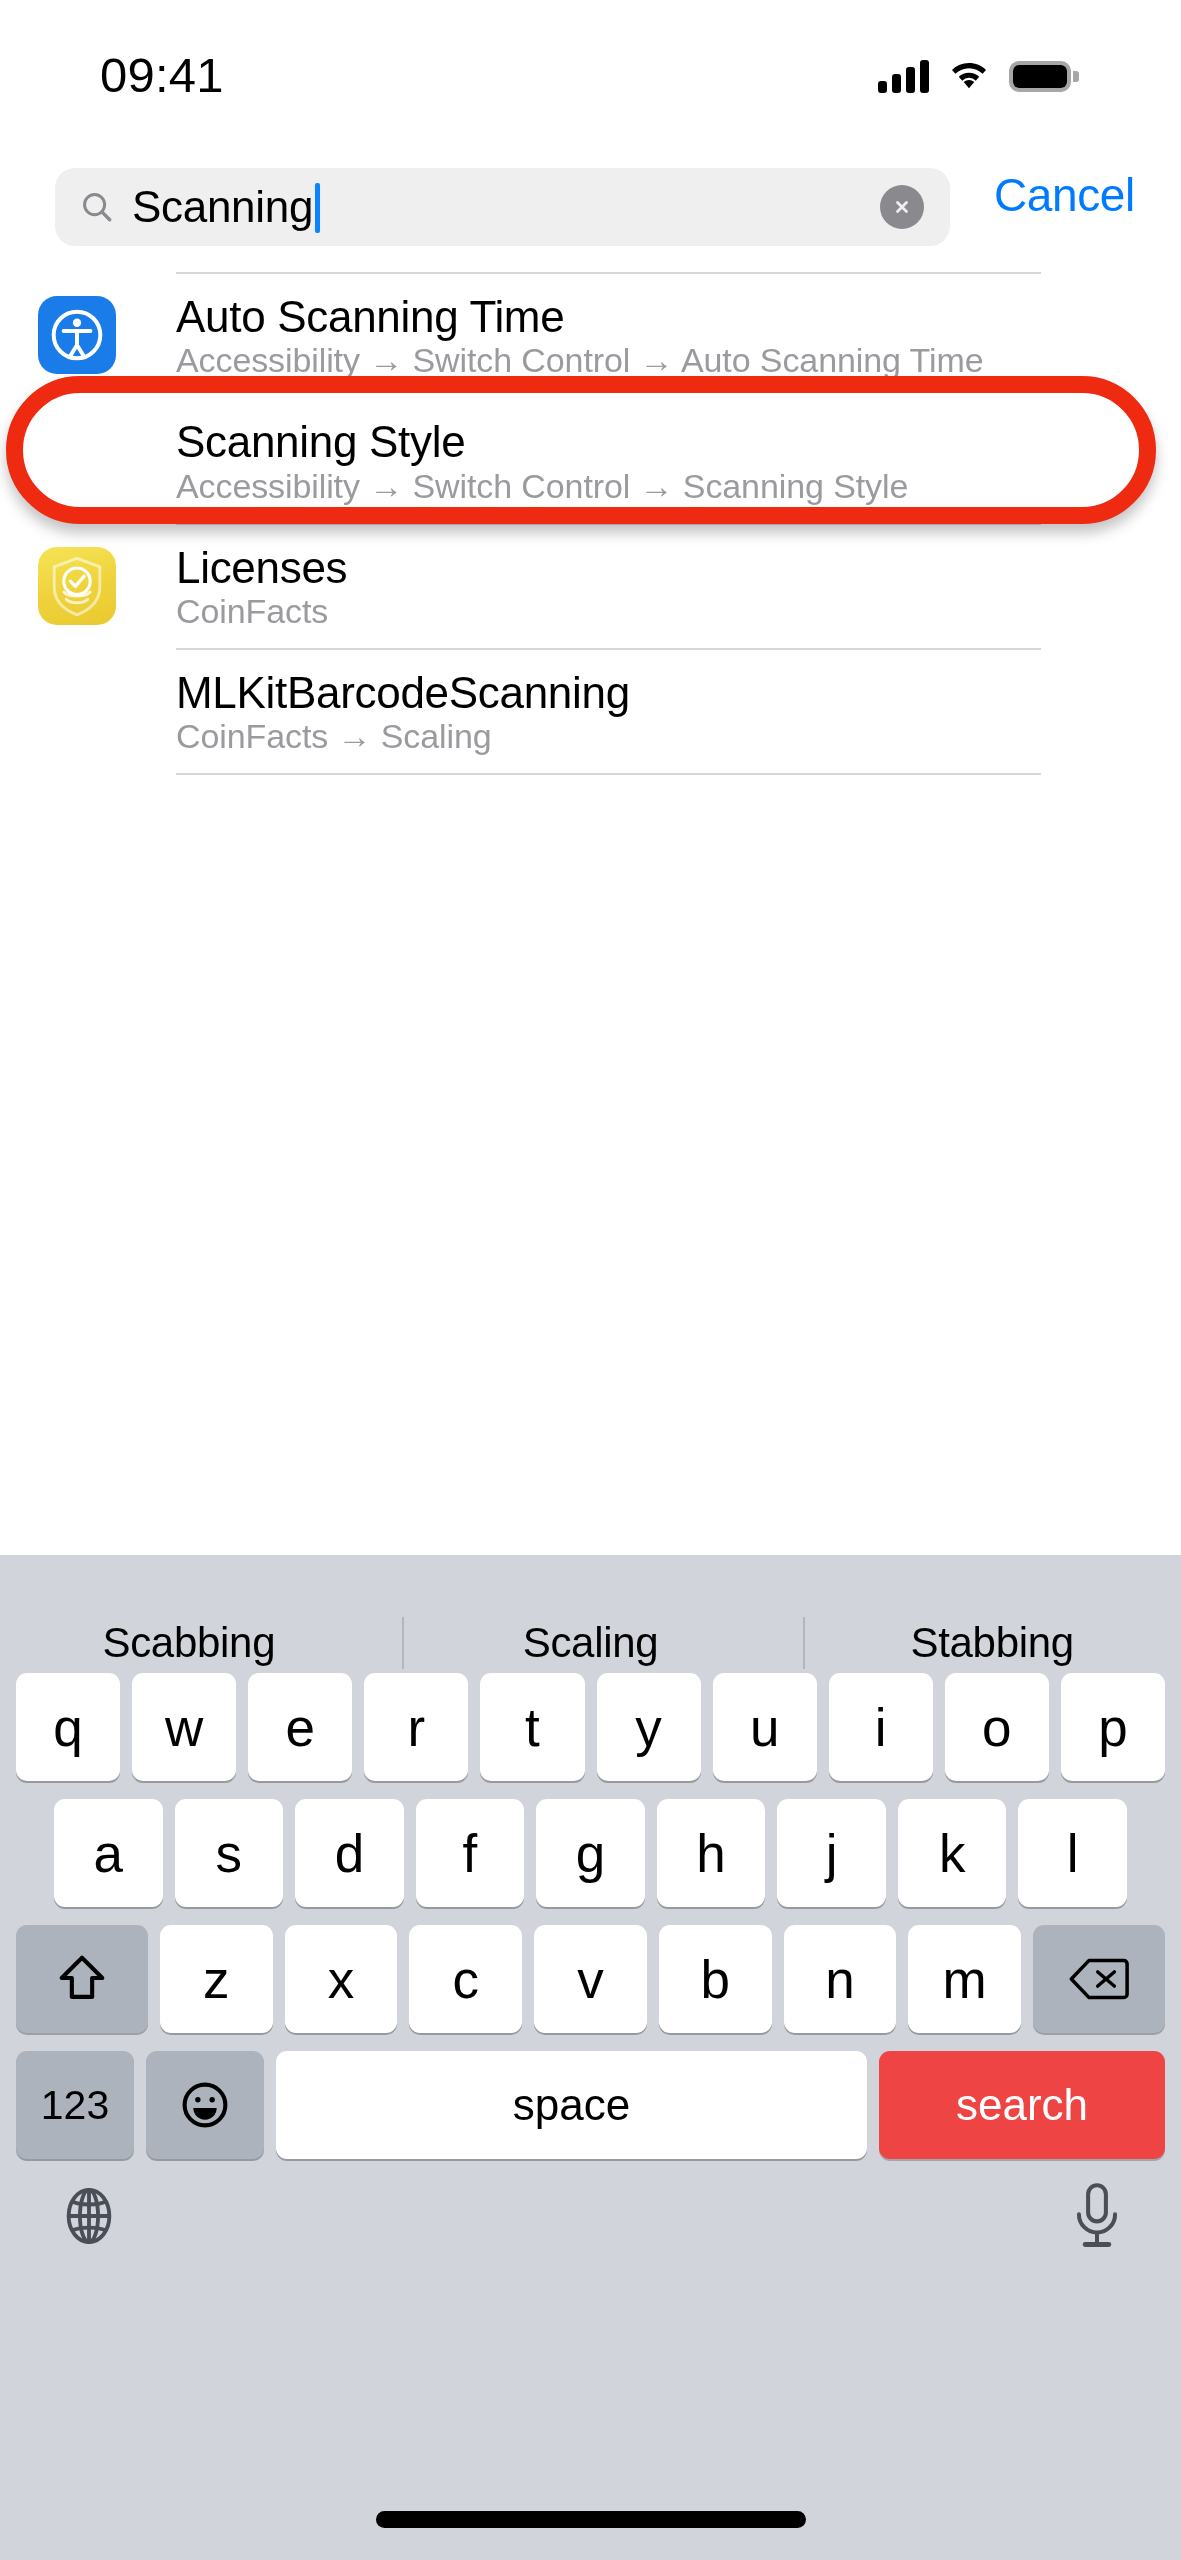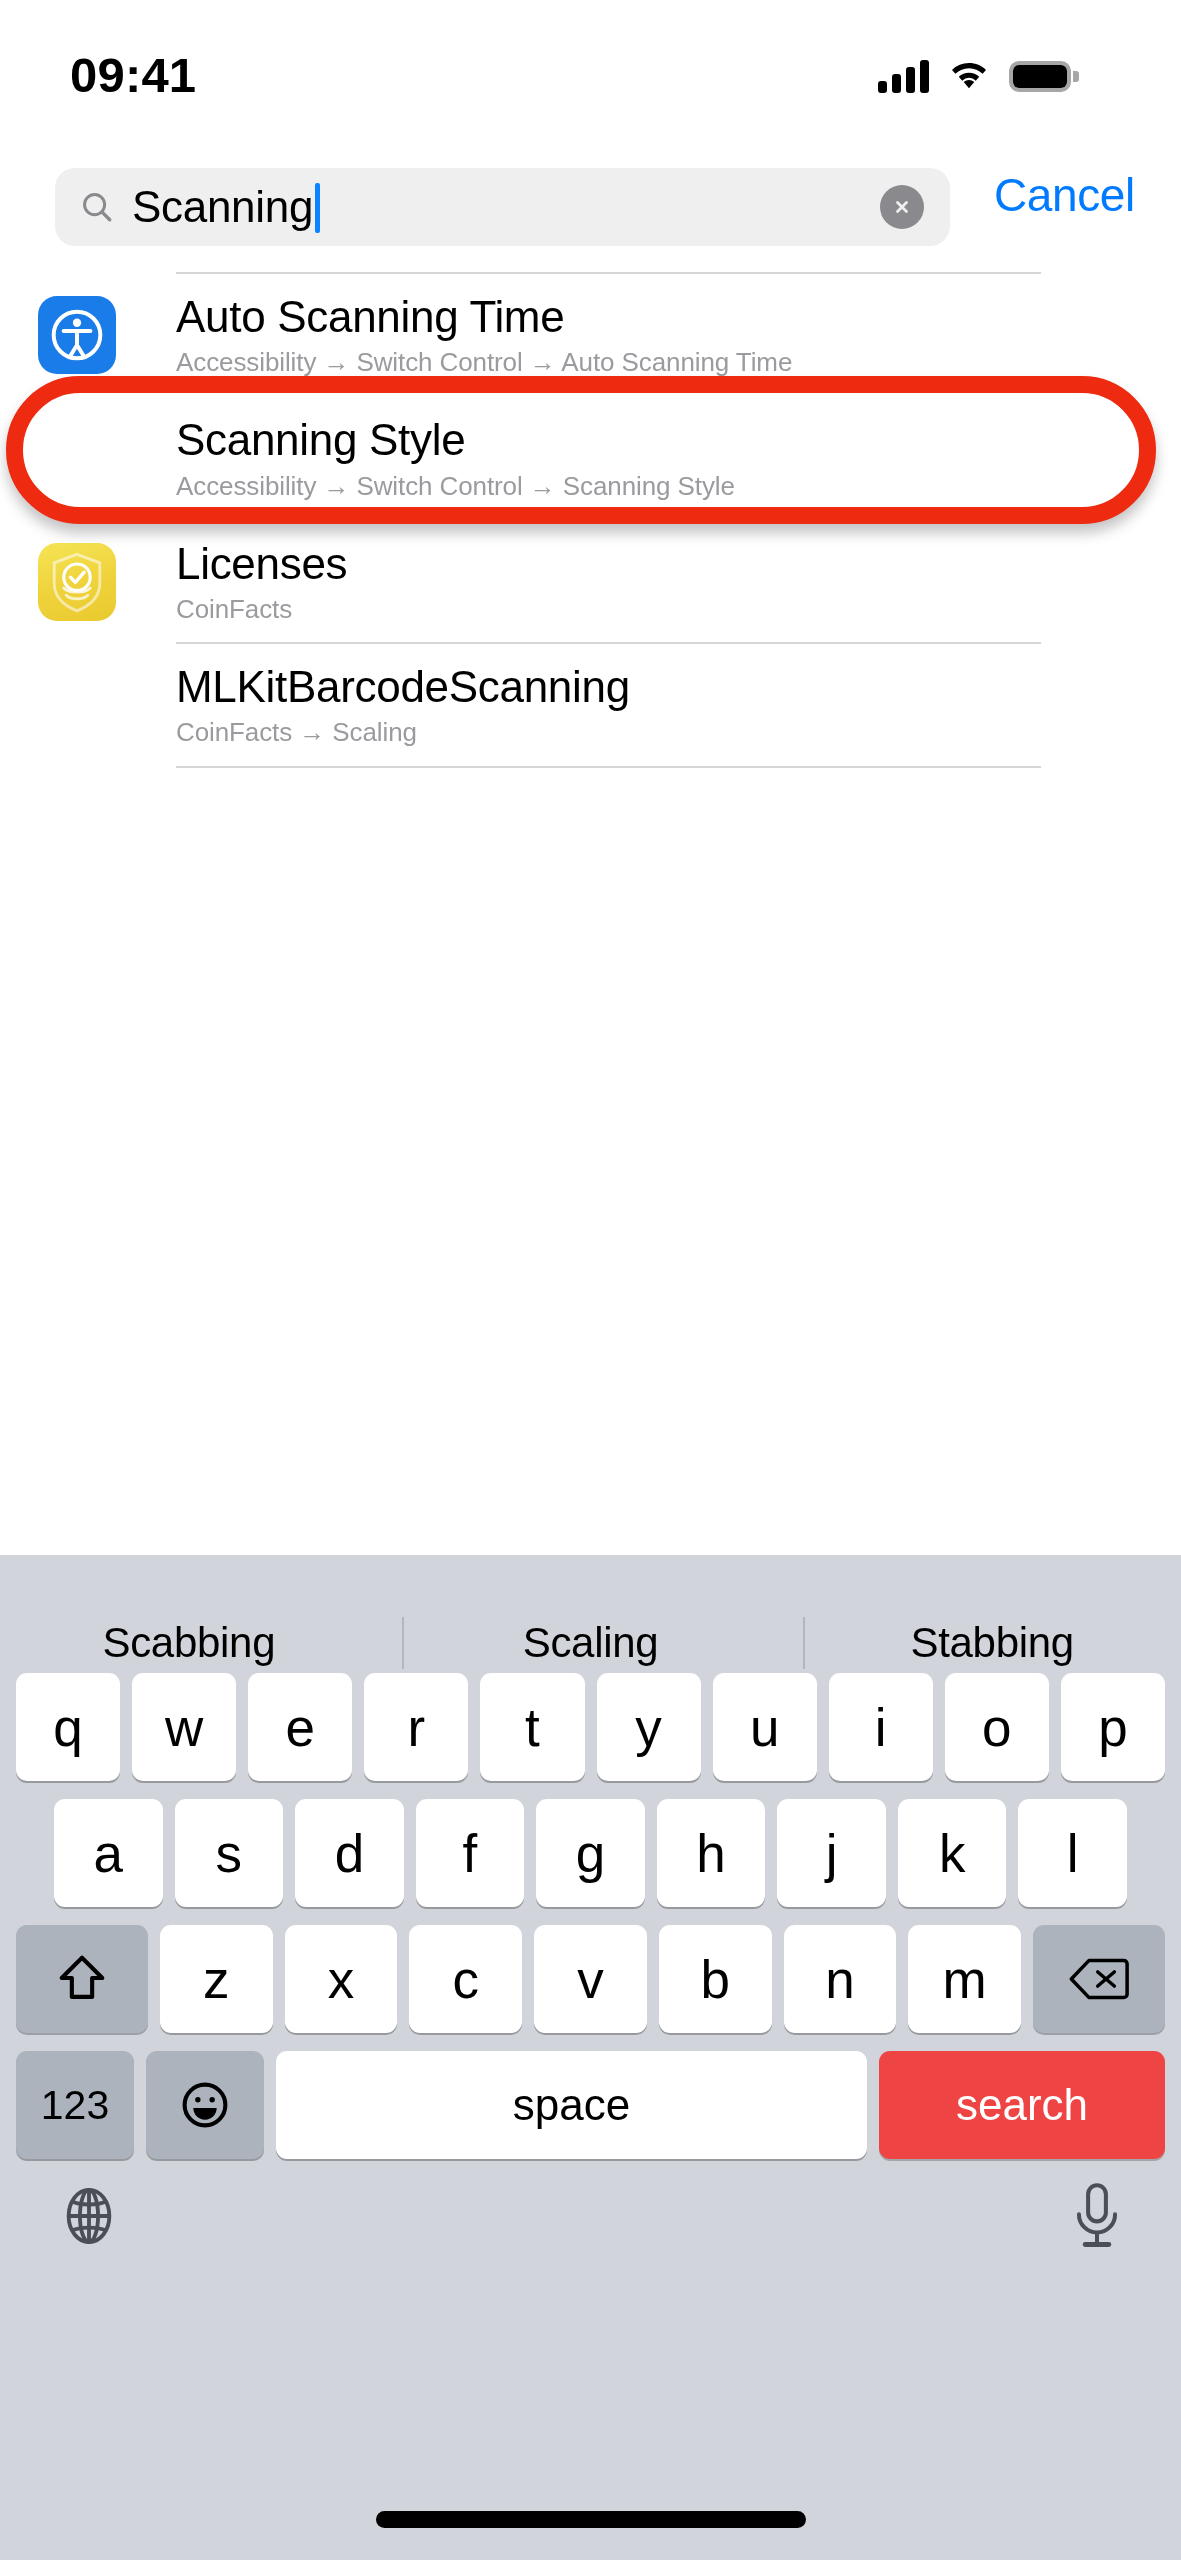--- a/index.html
+++ b/index.html
@@ -12,22 +12,22 @@
     -webkit-font-smoothing:antialiased;
   }
 
   
   .statusbar {
     position:absolute; top:0; left:0; width:1181px; height:140px;
     display:flex; align-items:center; justify-content:space-between;
     padding:0 60px 0 0;
   }
   .sb-time {
-    font-size:49px; font-weight:700; color:#000; letter-spacing:0.2px;
-    margin-left:70px; margin-top:10px;
+    font-size:49px; font-weight:400; color:#000; letter-spacing:0.2px;
+    margin-left:100px; margin-top:10px;
   }
   .sb-right { display:flex; align-items:center; gap:18px; margin-top:12px; margin-right:50px;}
   .sig { display:flex; align-items:flex-end; gap:5px; height:34px; }
   .sig i { display:block; width:9px; background:#000; border-radius:3px; }
   .sig i:nth-child(1){ height:12px; }
   .sig i:nth-child(2){ height:19px; }
   .sig i:nth-child(3){ height:26px; }
   .sig i:nth-child(4){ height:33px; }
   .wifi { width:44px; height:34px; }
   .batt { position:relative; width:62px; height:31px; }
@@ -88,22 +88,22 @@
     display:flex; align-items:center; justify-content:center;
     overflow:hidden;
   }
   .row-icon.accessibility { background:#1A7CE8; }
   .row-icon.coinfacts {
     background:linear-gradient(165deg,#F5E455 0%,#EFD23B 55%,#E9C92F 100%);
   }
   .row-body { margin-left:176px; padding-right:30px; }
   .row-title { font-size:44px; color:#000; letter-spacing:-0.3px; line-height:1.12; }
   .row-sub {
-    font-size:26px; color:#9a9a9f; letter-spacing:-0.1px;
-    margin-top:7px; line-height:1.12;
+    font-size:34px; color:#9a9a9f; letter-spacing:-0.1px;
+    line-height:1.12;
   }
 
   
   .highlight {
     position:absolute;
     left:6px; top:376px; width:1150px; height:148px;
     border:17px solid #EE2B11; border-radius:76px;
     box-shadow:0 9px 14px rgba(0,0,0,0.24);
     background:#ffffff;
     z-index:5;

